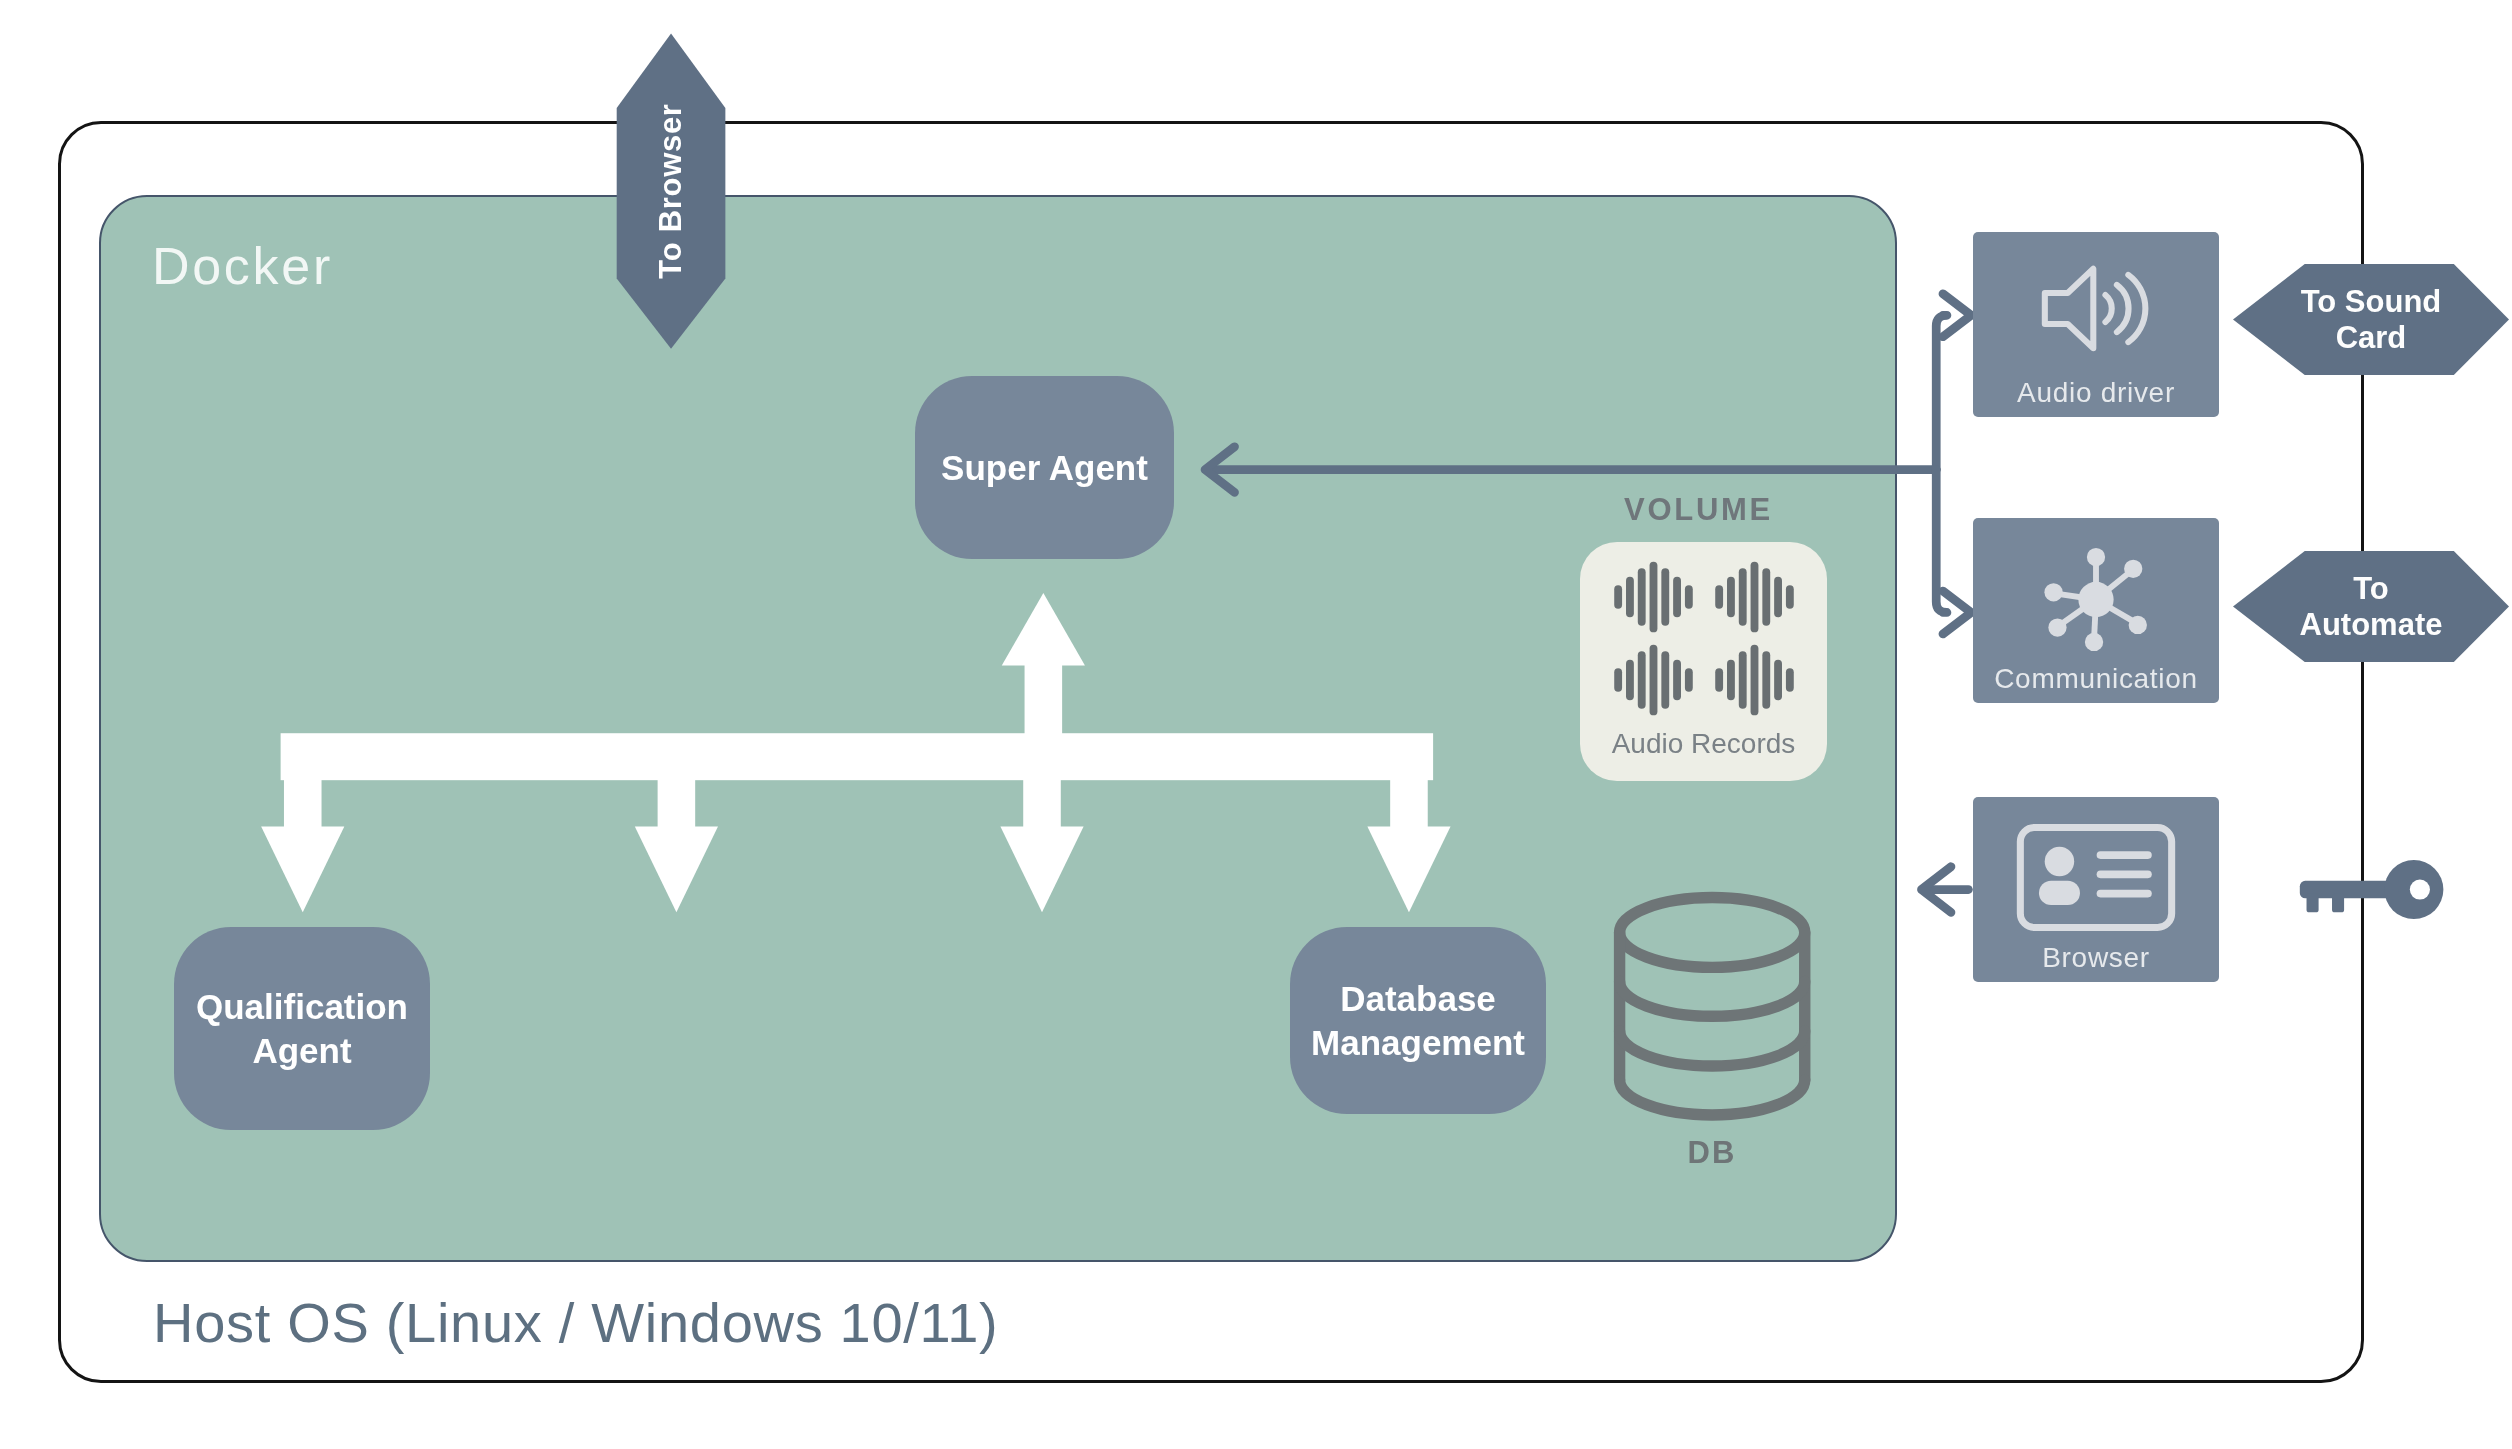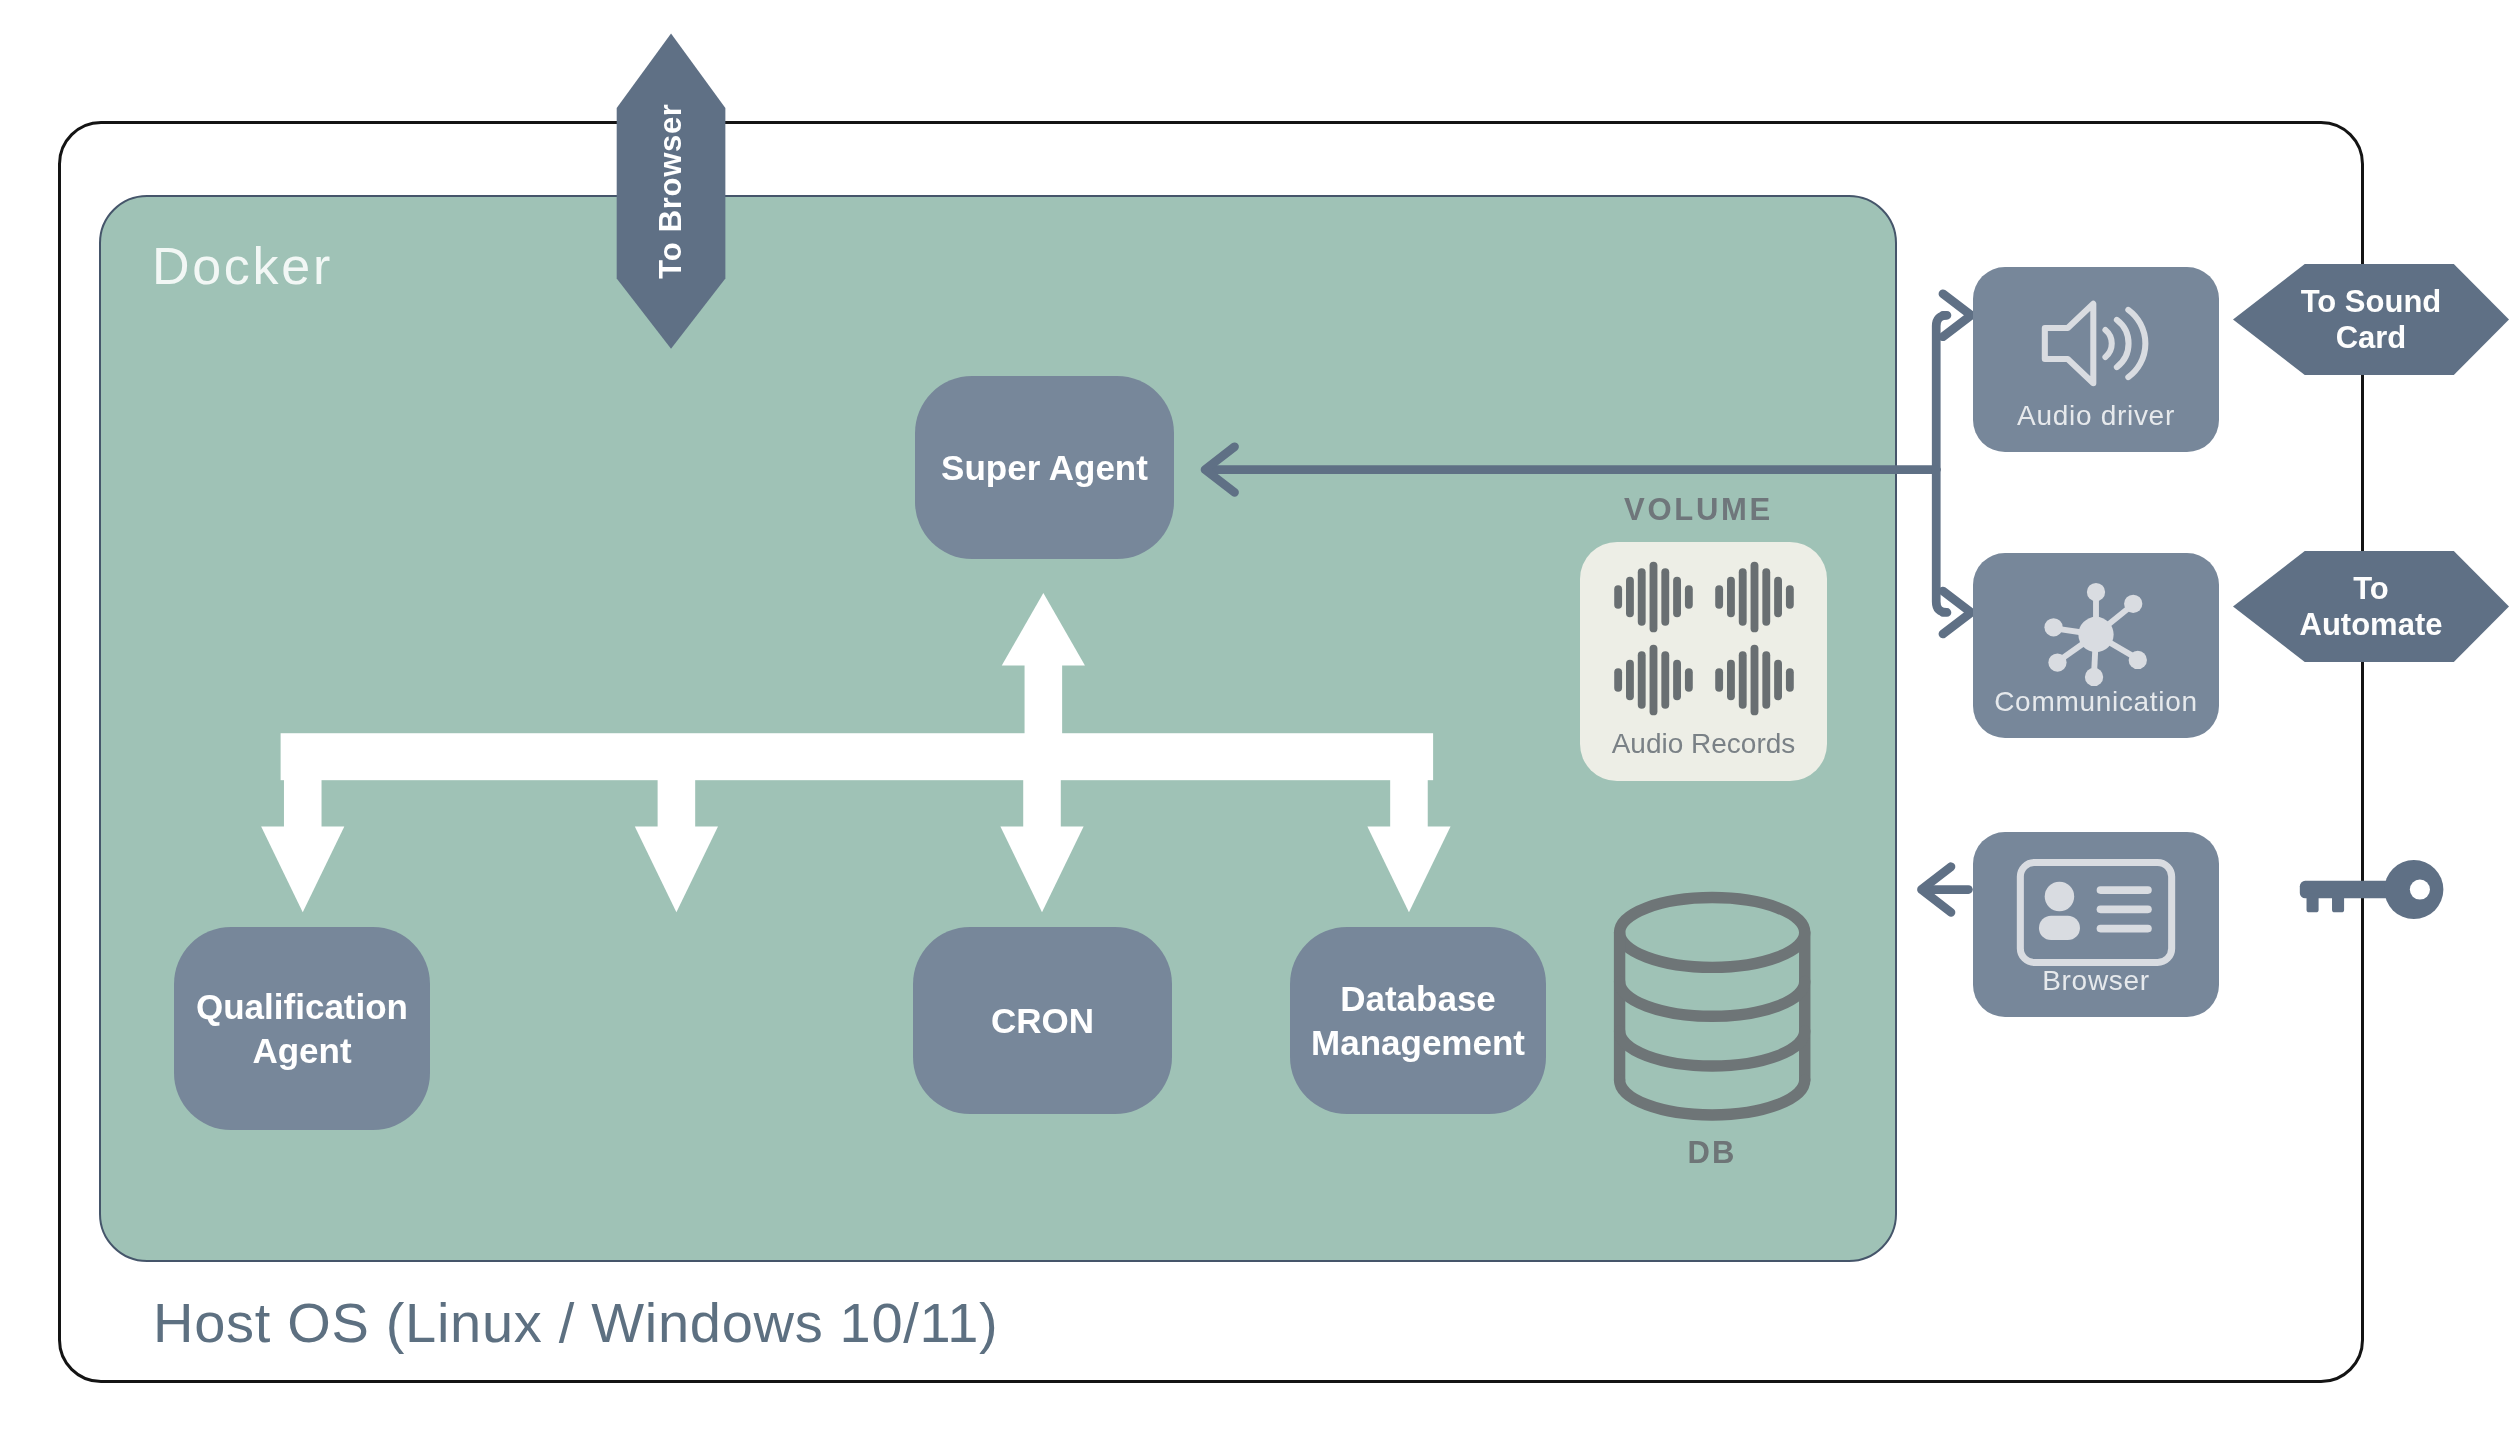--- a/index.html
+++ b/index.html
@@ -27,23 +27,23 @@
   .volume-title{left:1598px;top:492px;width:201px;text-align:center;font-size:31px;font-weight:bold;
                 color:#6F767B;letter-spacing:2.7px;z-index:4;}
   .audio-card{left:1580px;top:542px;width:247px;height:239px;background:#EDEEE6;border-radius:37px;
               z-index:4;display:flex;flex-direction:column;align-items:center;
               justify-content:flex-start;padding-top:19px;box-sizing:border-box;}
   .wave-grid{display:grid;grid-template-columns:81px 81px;grid-column-gap:20px;grid-row-gap:10.7px;}
   .audio-card-label{margin-top:12px;font-size:28px;color:#7A8186;z-index:4;}
   .db-label{left:1645px;top:1135px;width:134px;text-align:center;font-size:31px;font-weight:bold;
             color:#6E7577;letter-spacing:2px;z-index:4;}
   
-  .panel-box{width:246px;height:185px;background:#77879A;border-radius:32px;z-index:4;
+  .panel-box{width:246px;height:185px;background:#77879A;border-radius:5px;z-index:4;
              display:flex;flex-direction:column;align-items:center;justify-content:flex-end;
-             padding-bottom:20px;box-sizing:border-box;margin-top:35px;}
+             padding-bottom:8px;box-sizing:border-box;}
   .panel-box .icon{position:absolute;top:25.5px;left:50%;transform:translateX(-50%);}
   .panel-label{font-size:28px;color:#E6E9EC;letter-spacing:0.7px;}
   
   .hex{width:276px;height:111px;background:#5F7085;z-index:4;
        clip-path:polygon(0% 50%,26% 0%,80% 0%,100% 50%,80% 100%,26% 100%);
        display:flex;align-items:center;justify-content:center;text-align:center;}
   .hex span{display:block;width:174px;color:#FDFDFD;font-weight:bold;font-size:31px;line-height:1.15;}
 </style>
 </head>
 <body>
@@ -105,23 +105,20 @@
     </g>
   </svg>
 
   <div class="abs tb-label">To Browser</div>
 
   <div class="abs node" style="left:915px;top:376px;width:259px;height:183px;">
     <span>Super Agent</span>
   </div>
   <div class="abs node" style="left:174px;top:927px;width:256px;height:203px;">
     <span>Qualification Agent</span>
-  </div>
-  <div class="abs node" style="left:913px;top:927px;width:259px;height:187px;">
-    <span>CRON</span>
   </div>
   <div class="abs node" style="left:1290px;top:927px;width:256px;height:187px;">
     <span>Database Management</span>
   </div>
 
   <div class="abs volume-title">VOLUME</div>
   <div class="abs audio-card">
     <div class="wave-grid">
       <svg width="81" height="72" viewBox="0 0 120 110" fill="#696F72">
         <rect x="0" y="37" width="12" height="36" rx="6"></rect>

